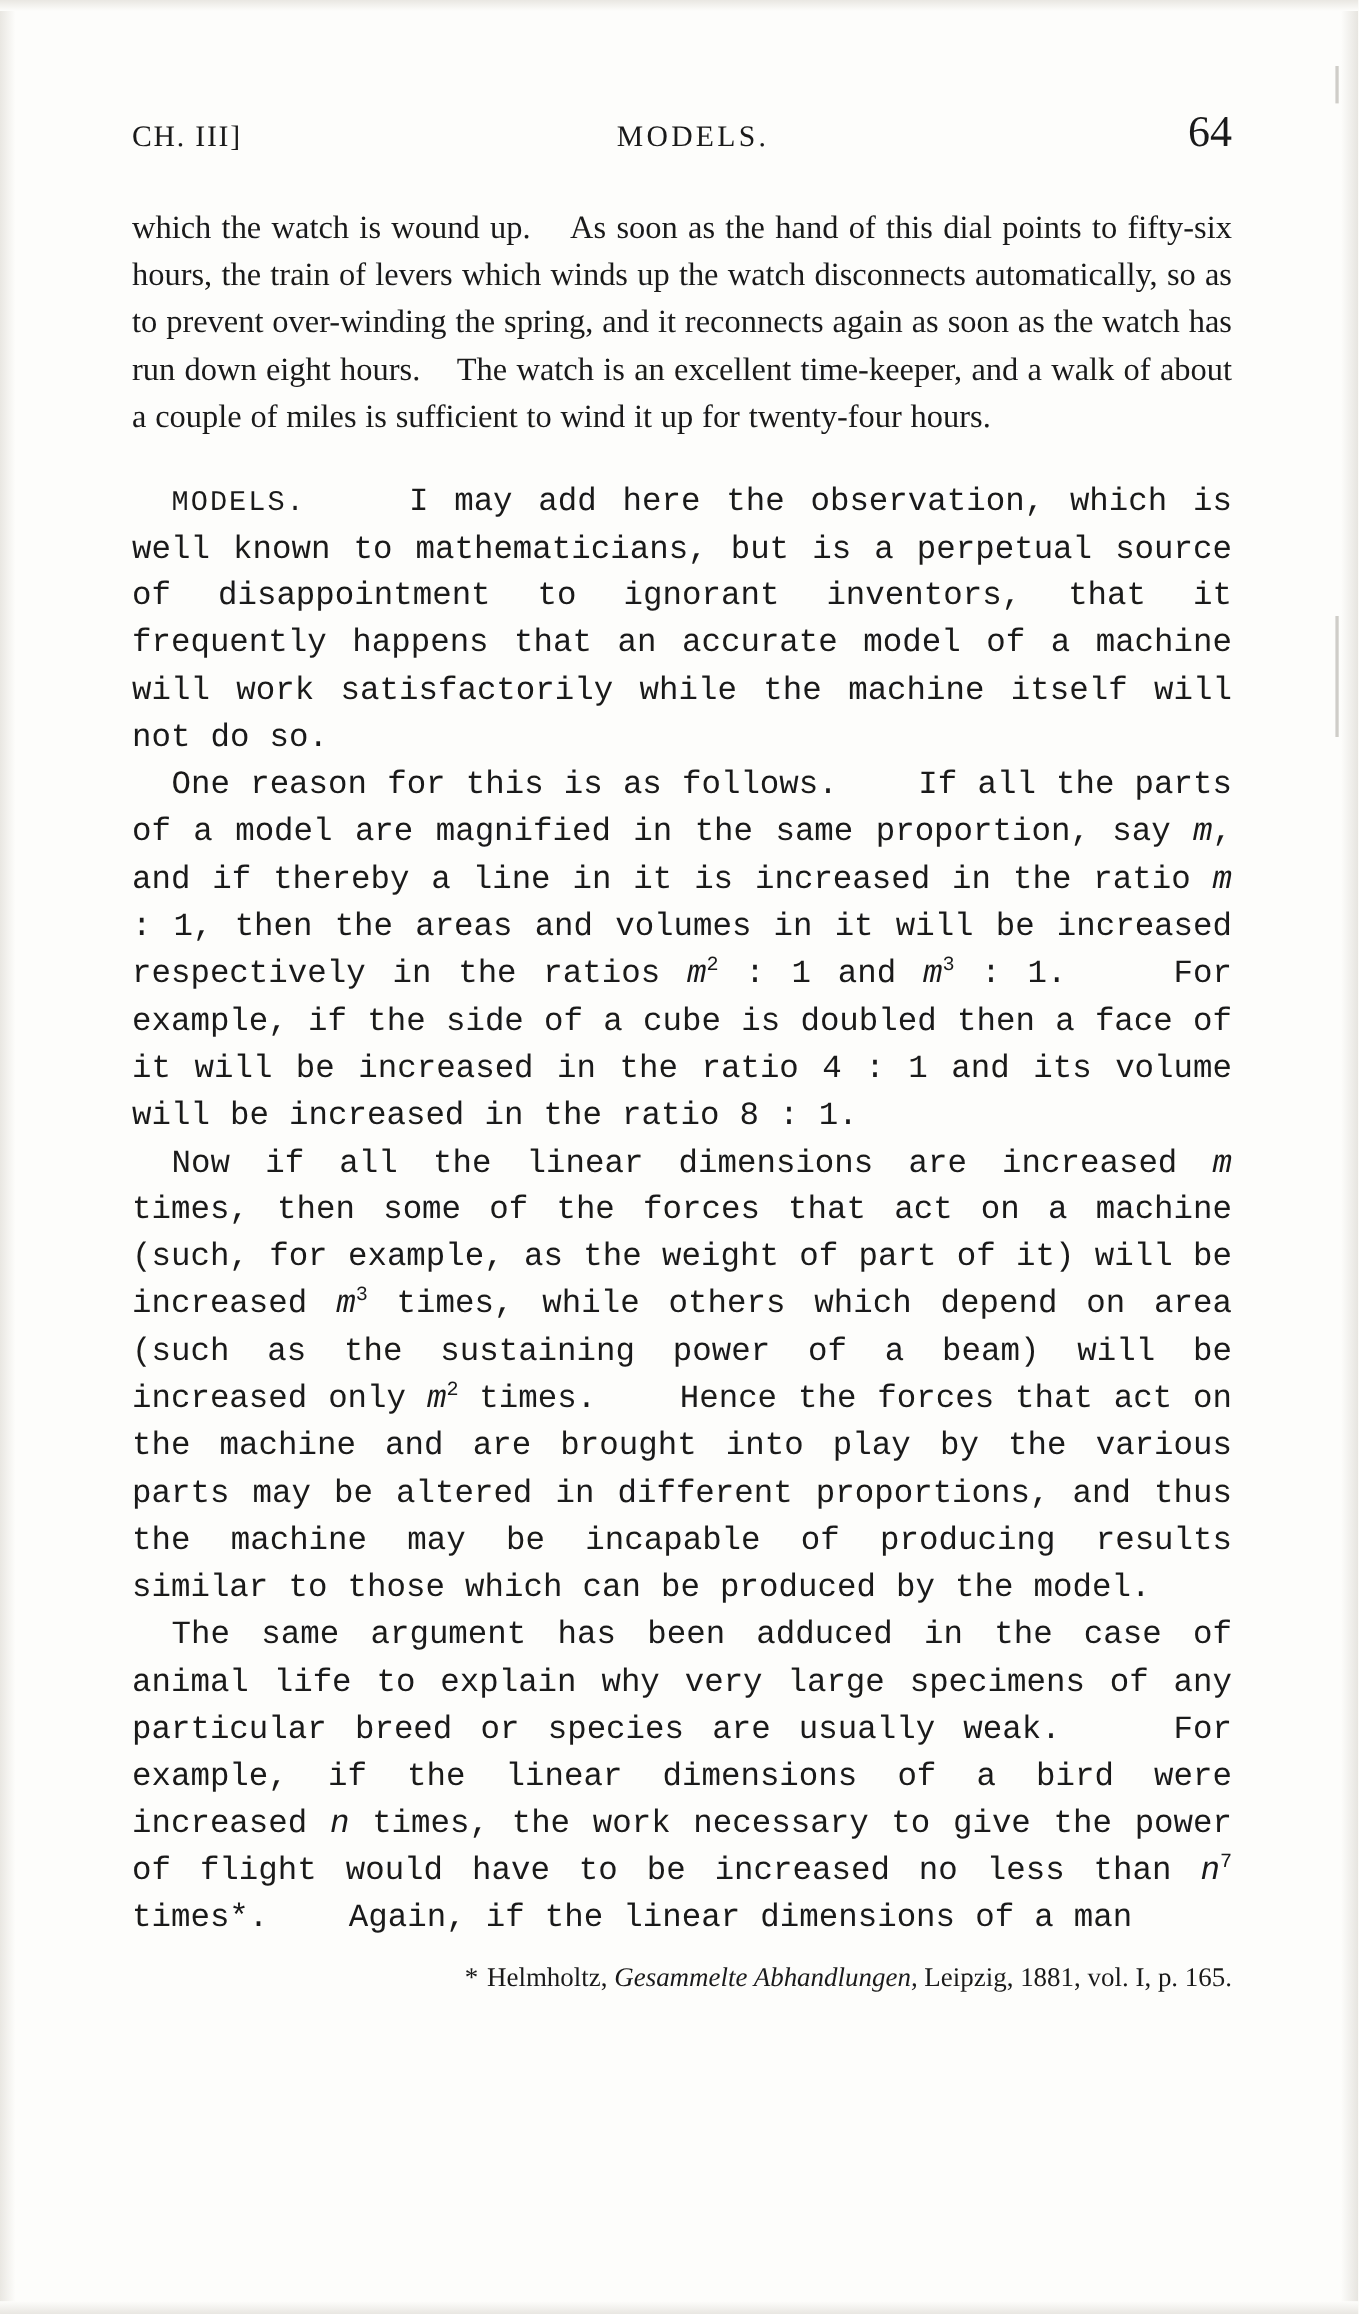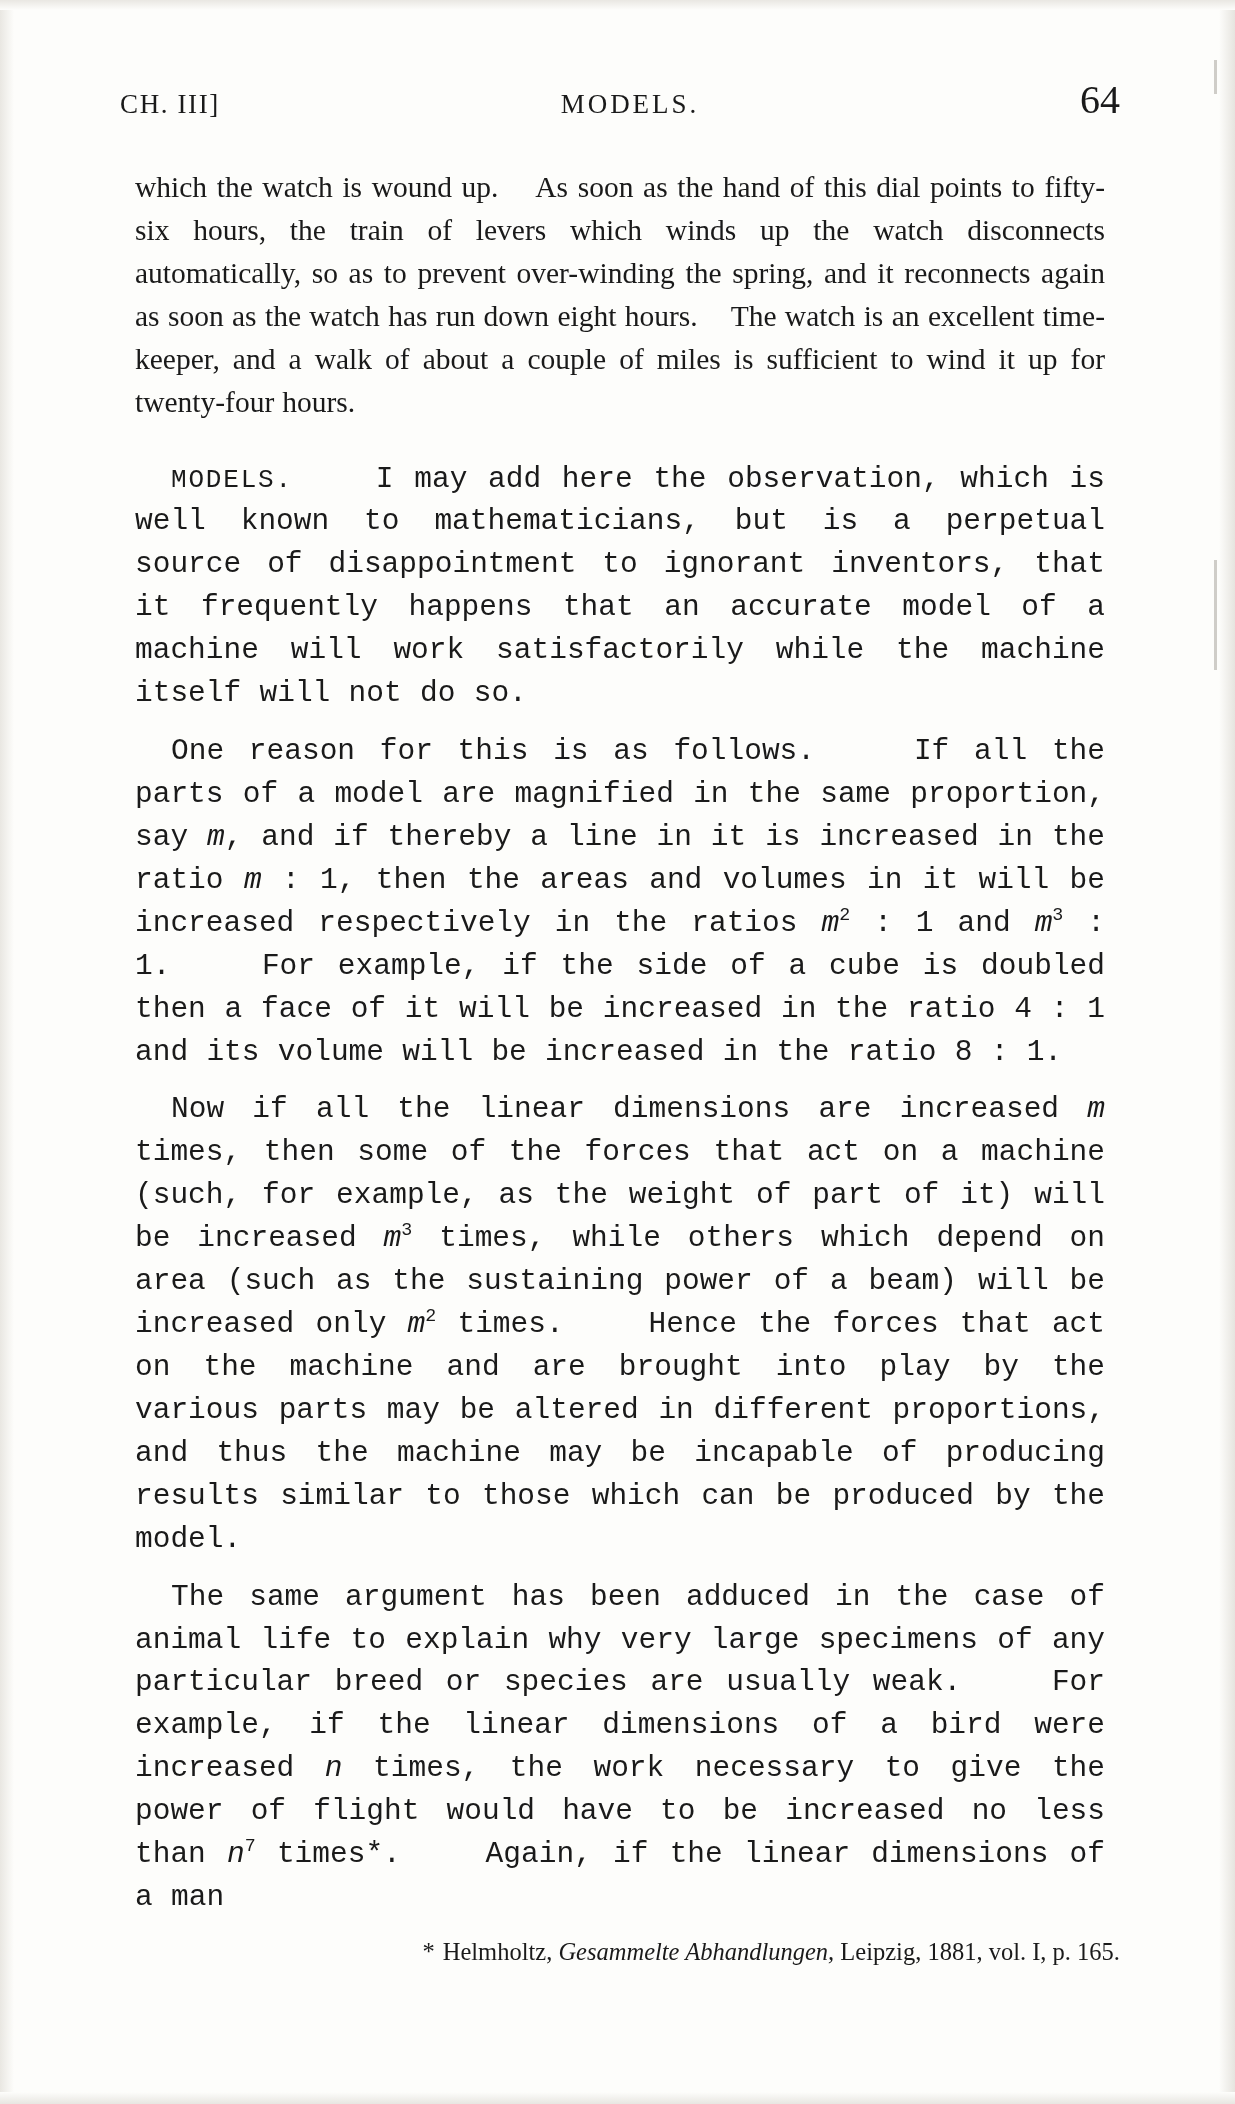--- a/index.html
+++ b/index.html
@@ -50,21 +50,21 @@
   .margin-tick {
     position: absolute;
     right: 18px;
     width: 3px;
     background: #cfcdc8;
   }
 
   .content {
     position: absolute;
     left: 120px;
-    top: 80px;
+    top: 100px;
     width: 1000px;
   }
 
   
   .runhead {
     display: flex;
     align-items: baseline;
     justify-content: space-between;
     margin-bottom: 46px;
   }
@@ -80,21 +80,21 @@
   }
   .runhead-right {
     font-size: 40px;
     line-height: 1;
   }
 
   p.body {
     font-size: 29.5px;
     line-height: 1.455;
     text-align: justify;
-    margin: 15px;
+    margin: 0;
     text-indent: 0;
     word-spacing: 0.02em;
   }
   p.indent {
     text-indent: 36px;
     font-family: Liberation Mono, monospace;
   }
   p.gap {
     margin-top: 34px;
   }

